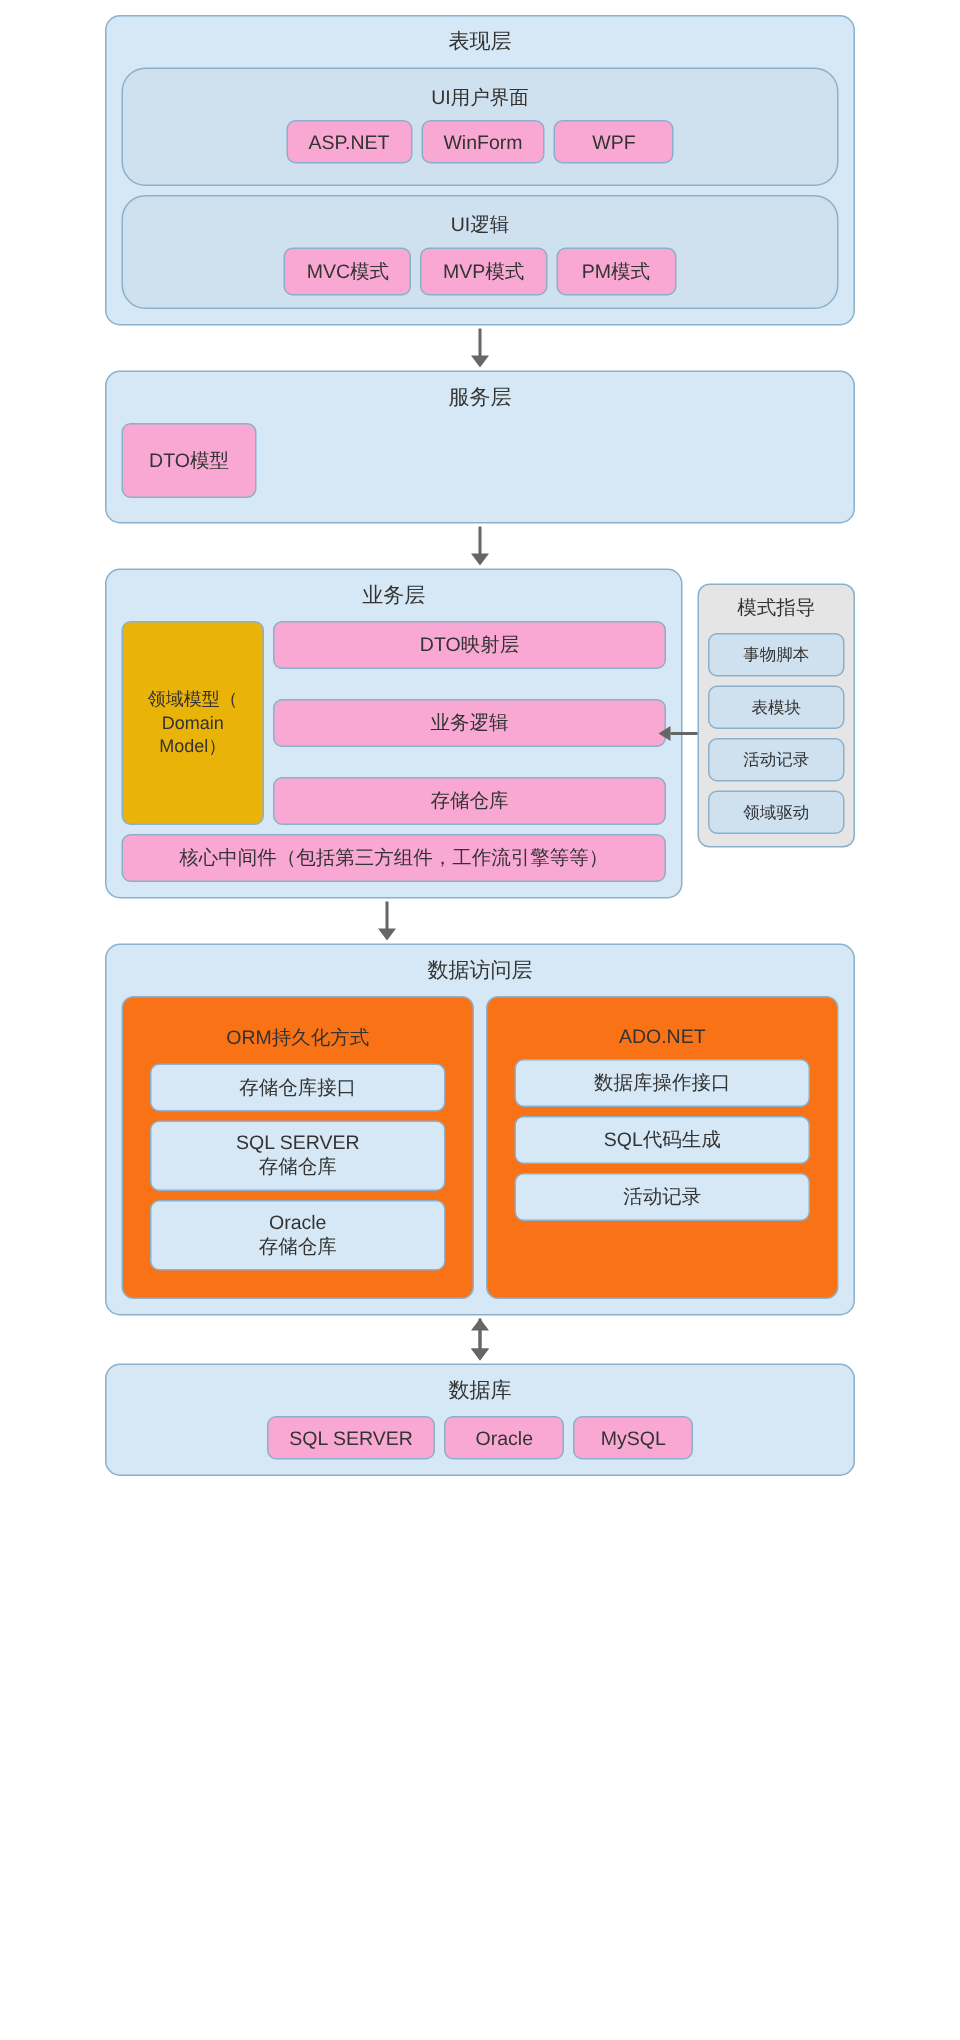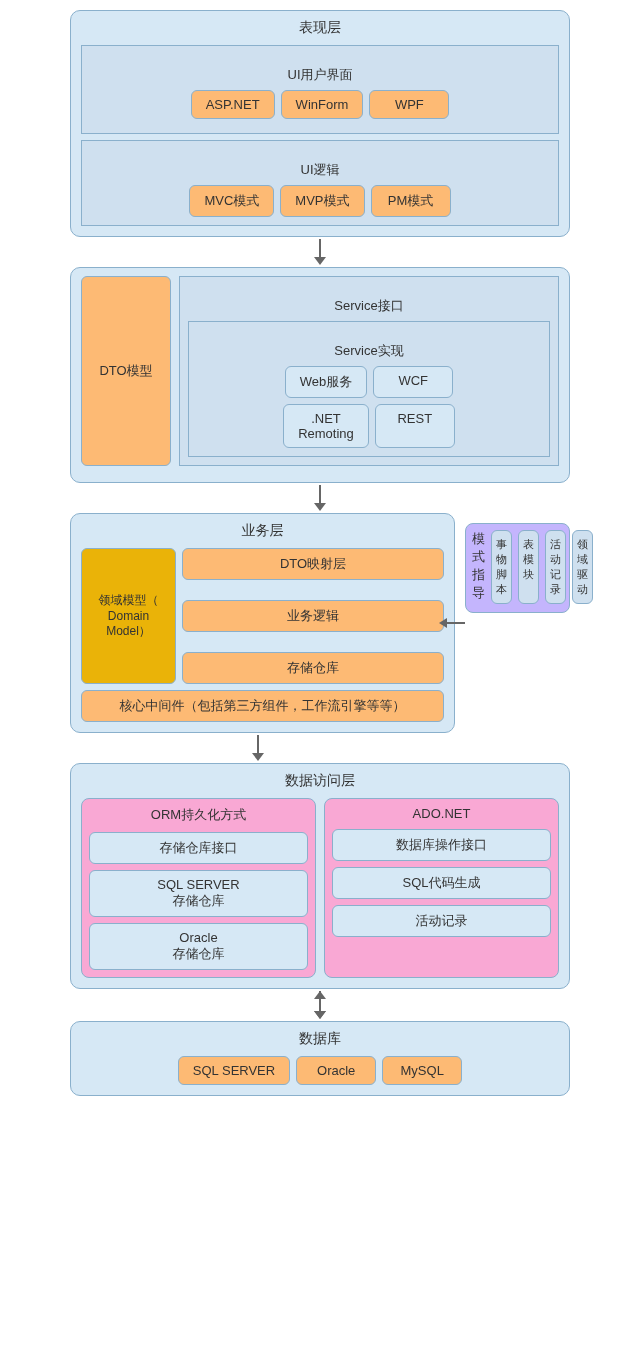--- a/index.html
+++ b/index.html
@@ -31,43 +31,43 @@
     }
     .layer-title {
       text-align: center;
       font-size: 14px;
       margin-bottom: 8px;
       color: #333;
     }
     
     .inner-box {
       border: 1.5px solid #8ab0cc;
-      border-radius: 0;
+      border-radius: 16px;
       background: #cfe0ef;
-      padding: 20px 8px 8px 8px;
+      padding: 10px 8px 8px 8px;
       margin-bottom: 6px;
     }
     .inner-box:last-child { margin-bottom: 0; }
     .inner-title {
       text-align: center;
       font-size: 13px;
       margin-bottom: 6px;
       color: #333;
     }
     
     .tags {
       display: flex;
       flex-wrap: wrap;
       gap: 6px;
       justify-content: center;
     }
     .tag {
       border: 1.5px solid #8ab0cc;
       border-radius: 6px;
-      background: #fdba74;
+      background: #f9a8d4;
       padding: 6px 14px;
       font-size: 13px;
       text-align: center;
       min-width: 80px;
       color: #333;
     }
     .tag-inner {
       border: 1.5px solid #8ab0cc;
       border-radius: 6px;
       background: #d6e8f5;
@@ -113,24 +113,24 @@
       gap: 10px;
       position: relative;
     }
     .biz-main {
       flex: 1;
     }
     .side-panel {
       width: 105px;
       border: 1.5px solid #8ab0cc;
       border-radius: 8px;
-      background: #c4b5fd;
+      background: #e5e5e5;
       padding: 6px 6px 8px 6px;
       display: flex;
-      flex-direction: row;
+      flex-direction: column;
       gap: 6px;
     }
     .side-title {
       text-align: center;
       font-size: 13px;
       margin-bottom: 2px;
     }
     .side-tag {
       border: 1.5px solid #8ab0cc;
       border-radius: 6px;
@@ -169,22 +169,22 @@
     }
     
     .data-cols {
       display: flex;
       gap: 8px;
     }
     .data-col {
       flex: 1;
       border: 1.5px solid #8ab0cc;
       border-radius: 8px;
-      background: #f9a8d4;
-      padding: 7px;
+      background: #f97316;
+      padding: 18px;
       display: flex;
       flex-direction: column;
       gap: 6px;
     }
     .data-col-title {
       text-align: center;
       font-size: 13px;
       margin-bottom: 2px;
     }
     .full-width-tag {
@@ -231,38 +231,23 @@
         <div class="tag">MVC模式</div>
         <div class="tag">MVP模式</div>
         <div class="tag">PM模式</div>
       </div>
     </div>
   </div>
 
   <div class="arrow"></div>
 
   <div class="layer">
+    <div class="layer-title">服务层</div>
     <div style="display:flex; gap:8px; margin-bottom:6px;">
       <div class="tag" style="flex:0 0 90px; min-height:50px; display:flex; align-items:center; justify-content:center;">DTO模型</div>
-      <div class="inner-box" style="flex:1; margin-bottom:0;">
-        <div class="inner-title">Service接口</div>
-        <div class="inner-box" style="margin-bottom:0;">
-          <div class="inner-title">Service实现</div>
-          <div class="tags">
-            <div class="tag-inner">Web服务</div>
-            <div class="tag-inner">WCF</div>
-          </div>
-          <div style="height:6px"></div>
-          <div class="tags">
-            <div class="tag-inner" style="white-space:pre-line;">.NET
-Remoting</div>
-            <div class="tag-inner">REST</div>
-          </div>
-        </div>
-      </div>
     </div>
   </div>
 
   <div class="arrow"></div>
 
   <div class="biz-row" style="position: relative;">
     <div class="biz-main">
       <div class="layer">
         <div class="layer-title">业务层</div>
         <div class="domain-dto-row">

